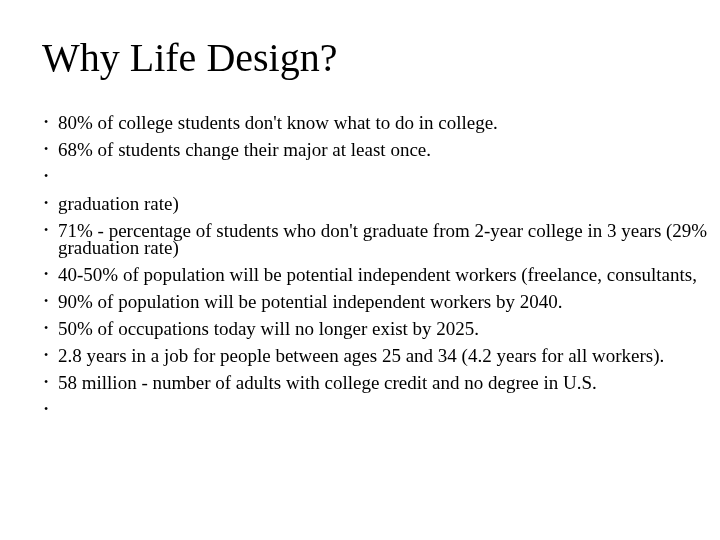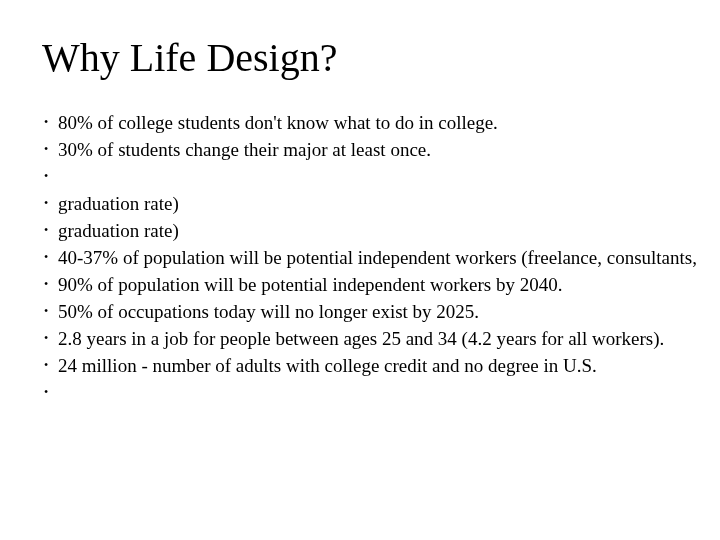--- a/index.html
+++ b/index.html
@@ -60,44 +60,45 @@
   <div class="bullets">
       <div class="bullet">
         <span class="marker">•</span>
         <div class="lines">
           <div class="line">80% of college students don't know what to do in college.</div>
         </div>
       </div>
       <div class="bullet">
         <span class="marker">•</span>
         <div class="lines">
-          <div class="line">30% of students change their major at least once.</div>
+          <div class="line">68% of students change their major at least once.</div>
         </div>
       </div>
       <div class="bullet">
         <span class="marker">•</span>
         <div class="lines">
         </div>
       </div>
       <div class="bullet">
         <span class="marker">•</span>
         <div class="lines">
           <div class="line">graduation rate)</div>
         </div>
       </div>
       <div class="bullet">
         <span class="marker">•</span>
         <div class="lines">
+          <div class="line">71% - percentage of students who don't graduate from 2-year college in 3 years (29%</div>
           <div class="line">graduation rate)</div>
         </div>
       </div>
       <div class="bullet">
         <span class="marker">•</span>
         <div class="lines">
-          <div class="line">40-37% of population will be potential independent workers (freelance, consultants,</div>
+          <div class="line">40-50% of population will be potential independent workers (freelance, consultants,</div>
         </div>
       </div>
       <div class="bullet">
         <span class="marker">•</span>
         <div class="lines">
           <div class="line">90% of population will be potential independent workers by 2040.</div>
         </div>
       </div>
       <div class="bullet">
         <span class="marker">•</span>
@@ -107,21 +108,21 @@
       </div>
       <div class="bullet">
         <span class="marker">•</span>
         <div class="lines">
           <div class="line">2.8 years in a job for people between ages 25 and 34 (4.2 years for all workers).</div>
         </div>
       </div>
       <div class="bullet">
         <span class="marker">•</span>
         <div class="lines">
-          <div class="line">24 million - number of adults with college credit and no degree in U.S.</div>
+          <div class="line">58 million - number of adults with college credit and no degree in U.S.</div>
         </div>
       </div>
       <div class="bullet">
         <span class="marker">•</span>
         <div class="lines">
         </div>
       </div>
     </div>
 </div>
 

